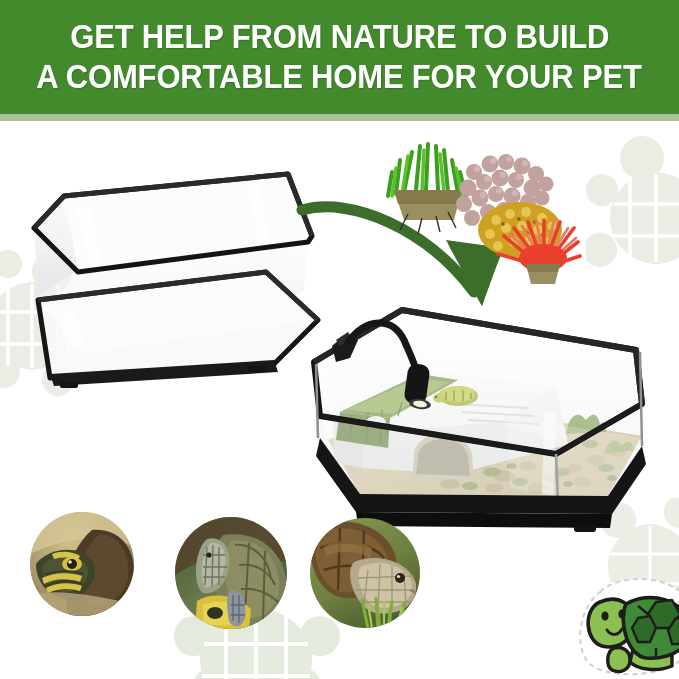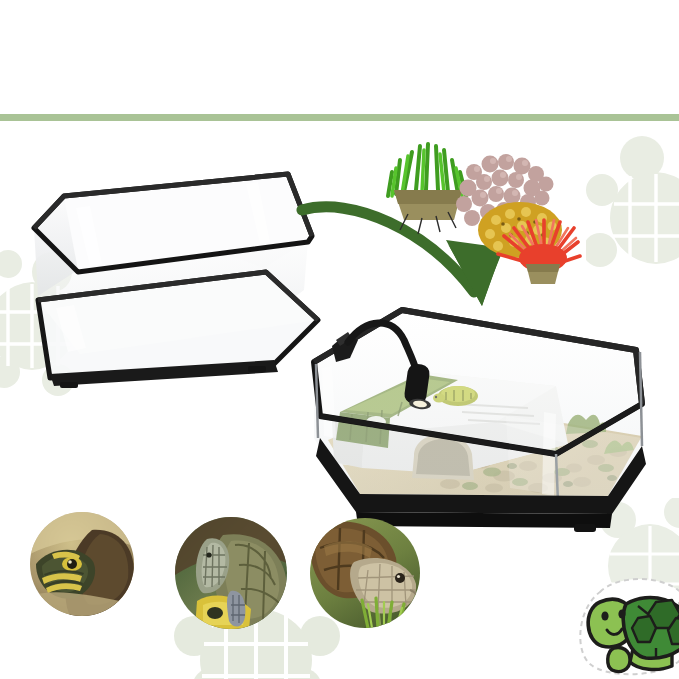--- a/index.html
+++ b/index.html
@@ -159,20 +159,24 @@
         <circle cx="22" cy="22" r="18"></circle>
         <circle cx="84" cy="14" r="16"></circle>
         <path d="M54 26 a44 42 0 0 0 -42 42 a44 42 0 0 0 42 42 a44 42 0 0 0 42 -42 a44 42 0 0 0 -42 -42 z"></path>
       </g>
       <g fill="none" stroke="#ffffff" stroke-width="3.2">
         <path d="M54 28 L54 108 M14 56 L94 56 M14 86 L94 86"></path>
       </g>
     </svg>
   </div>
 
+  <div class="banner">
+    <div class="banner-line">GET HELP FROM NATURE TO BUILD</div>
+    <div class="banner-line">A COMFORTABLE HOME FOR YOUR PET</div>
+  </div>
   <div class="banner-underline"></div>
 
   <div class="tank-empty">
     <svg width="310" height="226" viewBox="0 0 310 226">
       <defs>
         <linearGradient id="glassA" x1="0" y1="0" x2="0.3" y2="1">
           <stop offset="0%" stop-color="#ffffff" stop-opacity="0.96"></stop>
           <stop offset="60%" stop-color="#f3f4f5" stop-opacity="0.94"></stop>
           <stop offset="100%" stop-color="#e8eaec" stop-opacity="0.92"></stop>
         </linearGradient>

